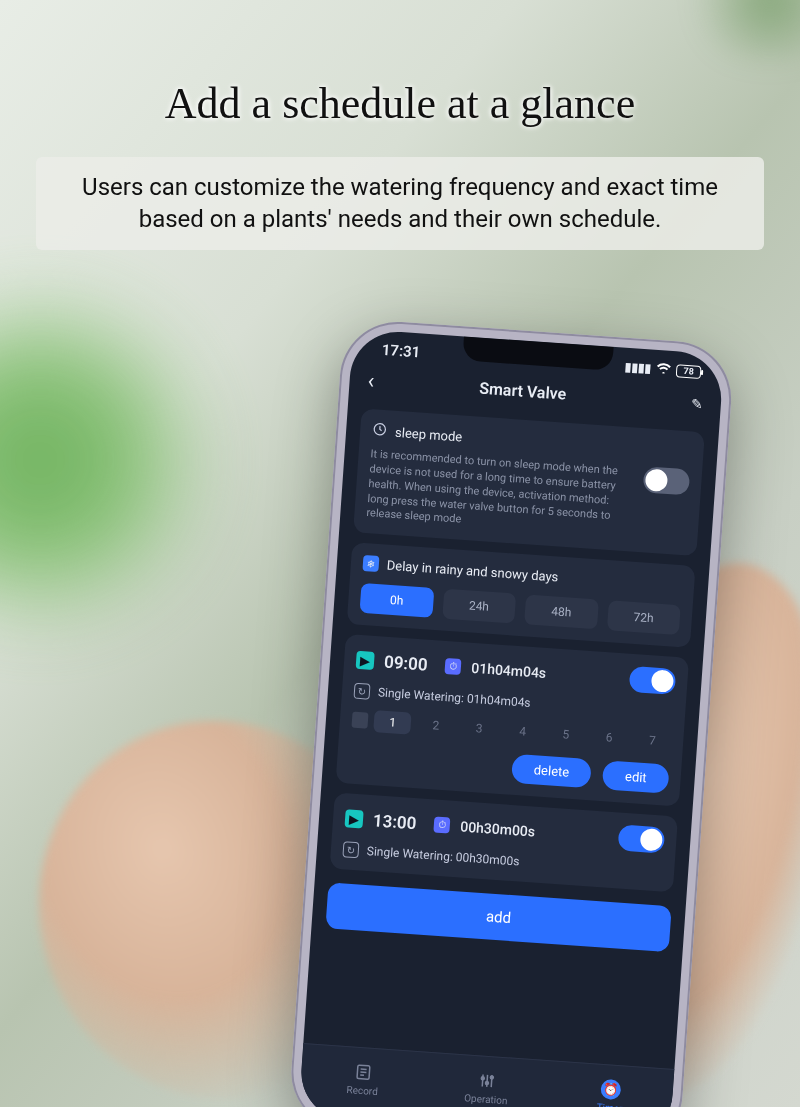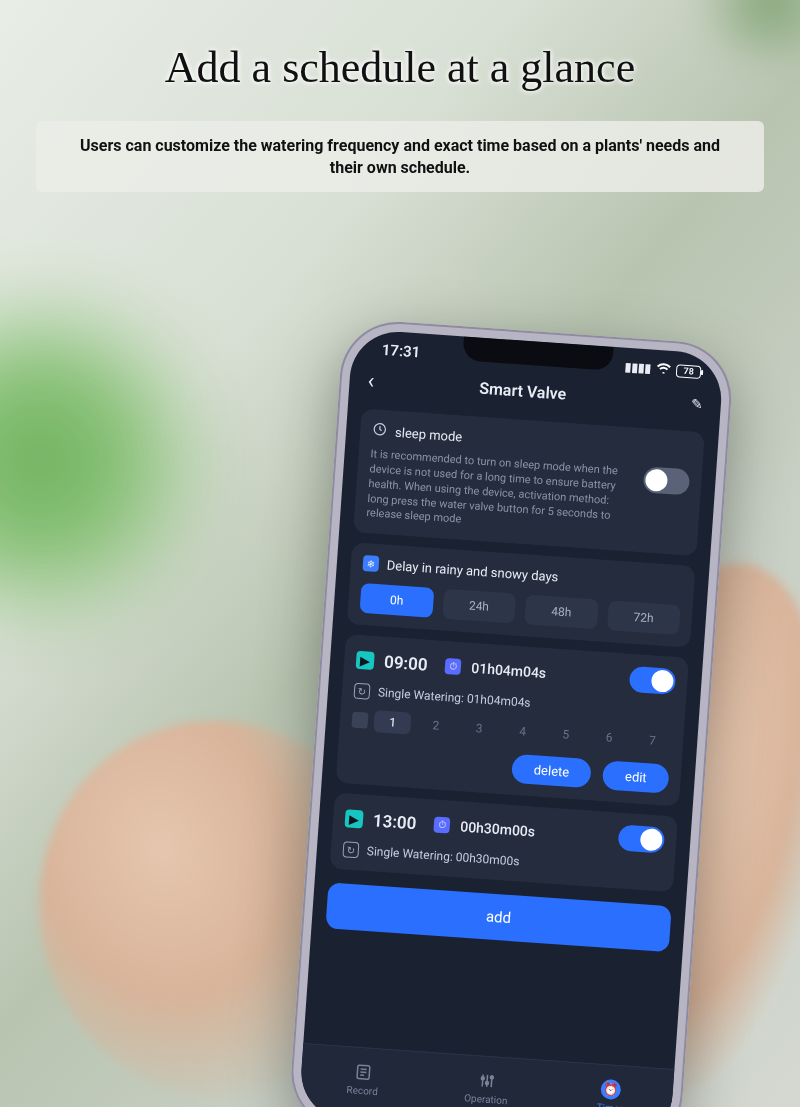--- a/index.html
+++ b/index.html
@@ -20,34 +20,33 @@
     position:absolute; right:-60px; top:-60px; width:180px; height:120px; border-radius:50%;
     background: radial-gradient(circle,#5e8e4e 0%, transparent 70%); filter:blur(14px); opacity:0.6;
   }
   .headline {
     position: relative;
     text-align: center;
     font-family: Georgia, "Times New Roman", serif;
     font-size: 44px;
     font-weight: 500;
     color: #111;
-    padding-top: 42px;
+    padding-top: 78px;
     text-shadow: 0 0 6px #fff, 0 0 4px #fff;
   }
   .subtext-box {
     position: relative;
     margin: 28px 36px 0 36px;
     background: rgba(235,236,232,0.85);
     border-radius: 6px;
     padding: 14px 26px;
     text-align: center;
-    font-size: 16px;
+    font-size: 24px;
     line-height: 1.35;
     color: #111;
-    font-weight: bold;
   }
 
   
   .phone-wrap {
     position: absolute;
     left: 344px;
     top: 318px;
     width: 392px;
     height: 810px;
     transform: rotate(4deg);

